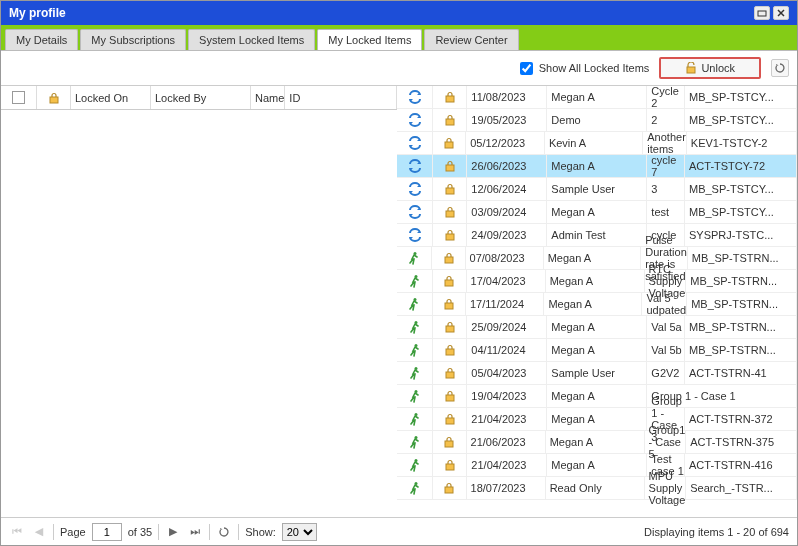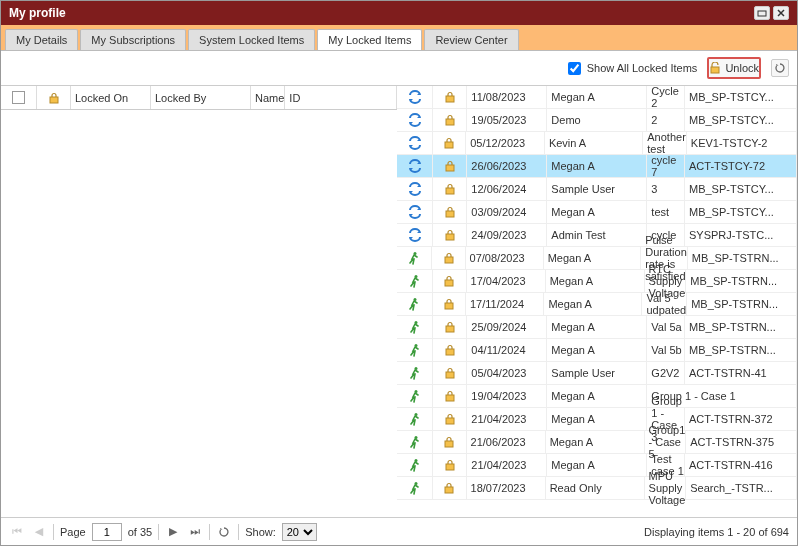--- a/index.html
+++ b/index.html
@@ -1,26 +1,26 @@
 <!DOCTYPE html>
 <html><head>
 <meta charset="utf-8">
 <style>
 * { box-sizing: border-box; margin: 0; padding: 0; }
 body { font-family: Arial, Helvetica, sans-serif; font-size: 11px; color: #333; background: #fff; }
 .window { width: 798px; height: 546px; display: flex; flex-direction: column; border: 1px solid #999; }
-.titlebar { background: #7f1d1d; color: #fff; font-weight: bold; font-size: 12px; padding: 4px 8px; display: flex; justify-content: space-between; align-items: center; height: 24px; }
+.titlebar { background: #1d4ed8; color: #fff; font-weight: bold; font-size: 12px; padding: 4px 8px; display: flex; justify-content: space-between; align-items: center; height: 24px; }
 .titlebar .ctrls { display: flex; gap: 3px; }
 .wbtn { width: 16px; height: 14px; border: 1px solid #ccc; background: #eee; display: flex; align-items: center; justify-content: center; cursor: pointer; border-radius: 2px; font-size: 10px; color: #222; }
-.tabs { display: flex; padding: 4px 4px 0 4px; background: #fdba74; border-bottom: 1px solid #bbb; gap: 2px; }
+.tabs { display: flex; padding: 4px 4px 0 4px; background: #84cc16; border-bottom: 1px solid #bbb; gap: 2px; }
 .tab { background: #e0e0e0; border: 1px solid #bbb; border-bottom: none; padding: 4px 10px; font-size: 11px; cursor: pointer; border-radius: 2px 2px 0 0; }
 .tab.active { background: #fff; }
 .toolbar { display: flex; justify-content: flex-end; align-items: center; padding: 6px 8px; gap: 10px; border-bottom: 1px solid #ccc; }
 .cbwrap { display: flex; align-items: center; gap: 6px; }
-.unlock-btn { border: 2px solid #d9534f; background: #f7f7f7; padding: 3px 0; display: flex; align-items: center; gap: 4px; cursor: pointer; border-radius: 2px; }
+.unlock-btn { border: 2px solid #d9534f; background: #f7f7f7; padding: 3px 24px; display: flex; align-items: center; gap: 4px; cursor: pointer; border-radius: 2px; }
 .refresh-btn { width: 18px; height: 18px; border: 1px solid #ccc; background: #f7f7f7; display: flex; align-items: center; justify-content: center; cursor: pointer; border-radius: 2px; }
 .grid { flex: 1; overflow: hidden; display: flex; flex-direction: row; }
 .ghead { display: flex; background: #fff; border-bottom: 1px solid #ccc; font-size: 11px; height: 24px; align-items: center; }
 .col-a { width: 36px; display: flex; justify-content: center; }
 .col-b { width: 34px; display: flex; justify-content: center; }
 .col-date { width: 80px; padding-left: 4px; }
 .col-by { width: 100px; padding-left: 4px; }
 .col-name { flex: 1; padding-left: 4px; }
 .col-id { width: 112px; padding-left: 4px; overflow: hidden; white-space: nowrap; text-overflow: ellipsis; }
 .rows { flex: 1; overflow-y: auto; }
@@ -168,21 +168,21 @@
           <div class="col-b">
             <span>
               <svg class="lock-ico" viewBox="0 0 12 12">
                 <rect x="2" y="5" width="8" height="6" fill="#f5c04a" stroke="#b58a2a"></rect>
                 <path d="M4 5 V3.5 a2 2 0 0 1 4 0 V5" fill="none" stroke="#b58a2a" stroke-width="1.2"></path>
               </svg>
             </span>
           </div>
           <div class="col-date">05/12/2023</div>
           <div class="col-by">Kevin A</div>
-          <div class="col-name">Another test</div>
+          <div class="col-name">Another items</div>
           <div class="col-id">KEV1-TSTCY-2</div>
         </div>
         <div class="row sel">
           <div class="col-a">
             <span>
               <svg width="16" height="14" viewBox="0 0 16 14">
                 <path d="M3 5 a5 4 0 0 1 10 0" fill="none" stroke="#2a7ad1" stroke-width="2"></path>
                 <path d="M13 9 a5 4 0 0 1 -10 0" fill="none" stroke="#2a7ad1" stroke-width="2"></path>
                 <path d="M13 2 L13 5 L10 5 Z" fill="#2a7ad1"></path>
                 <path d="M3 12 L3 9 L6 9 Z" fill="#2a7ad1"></path>

